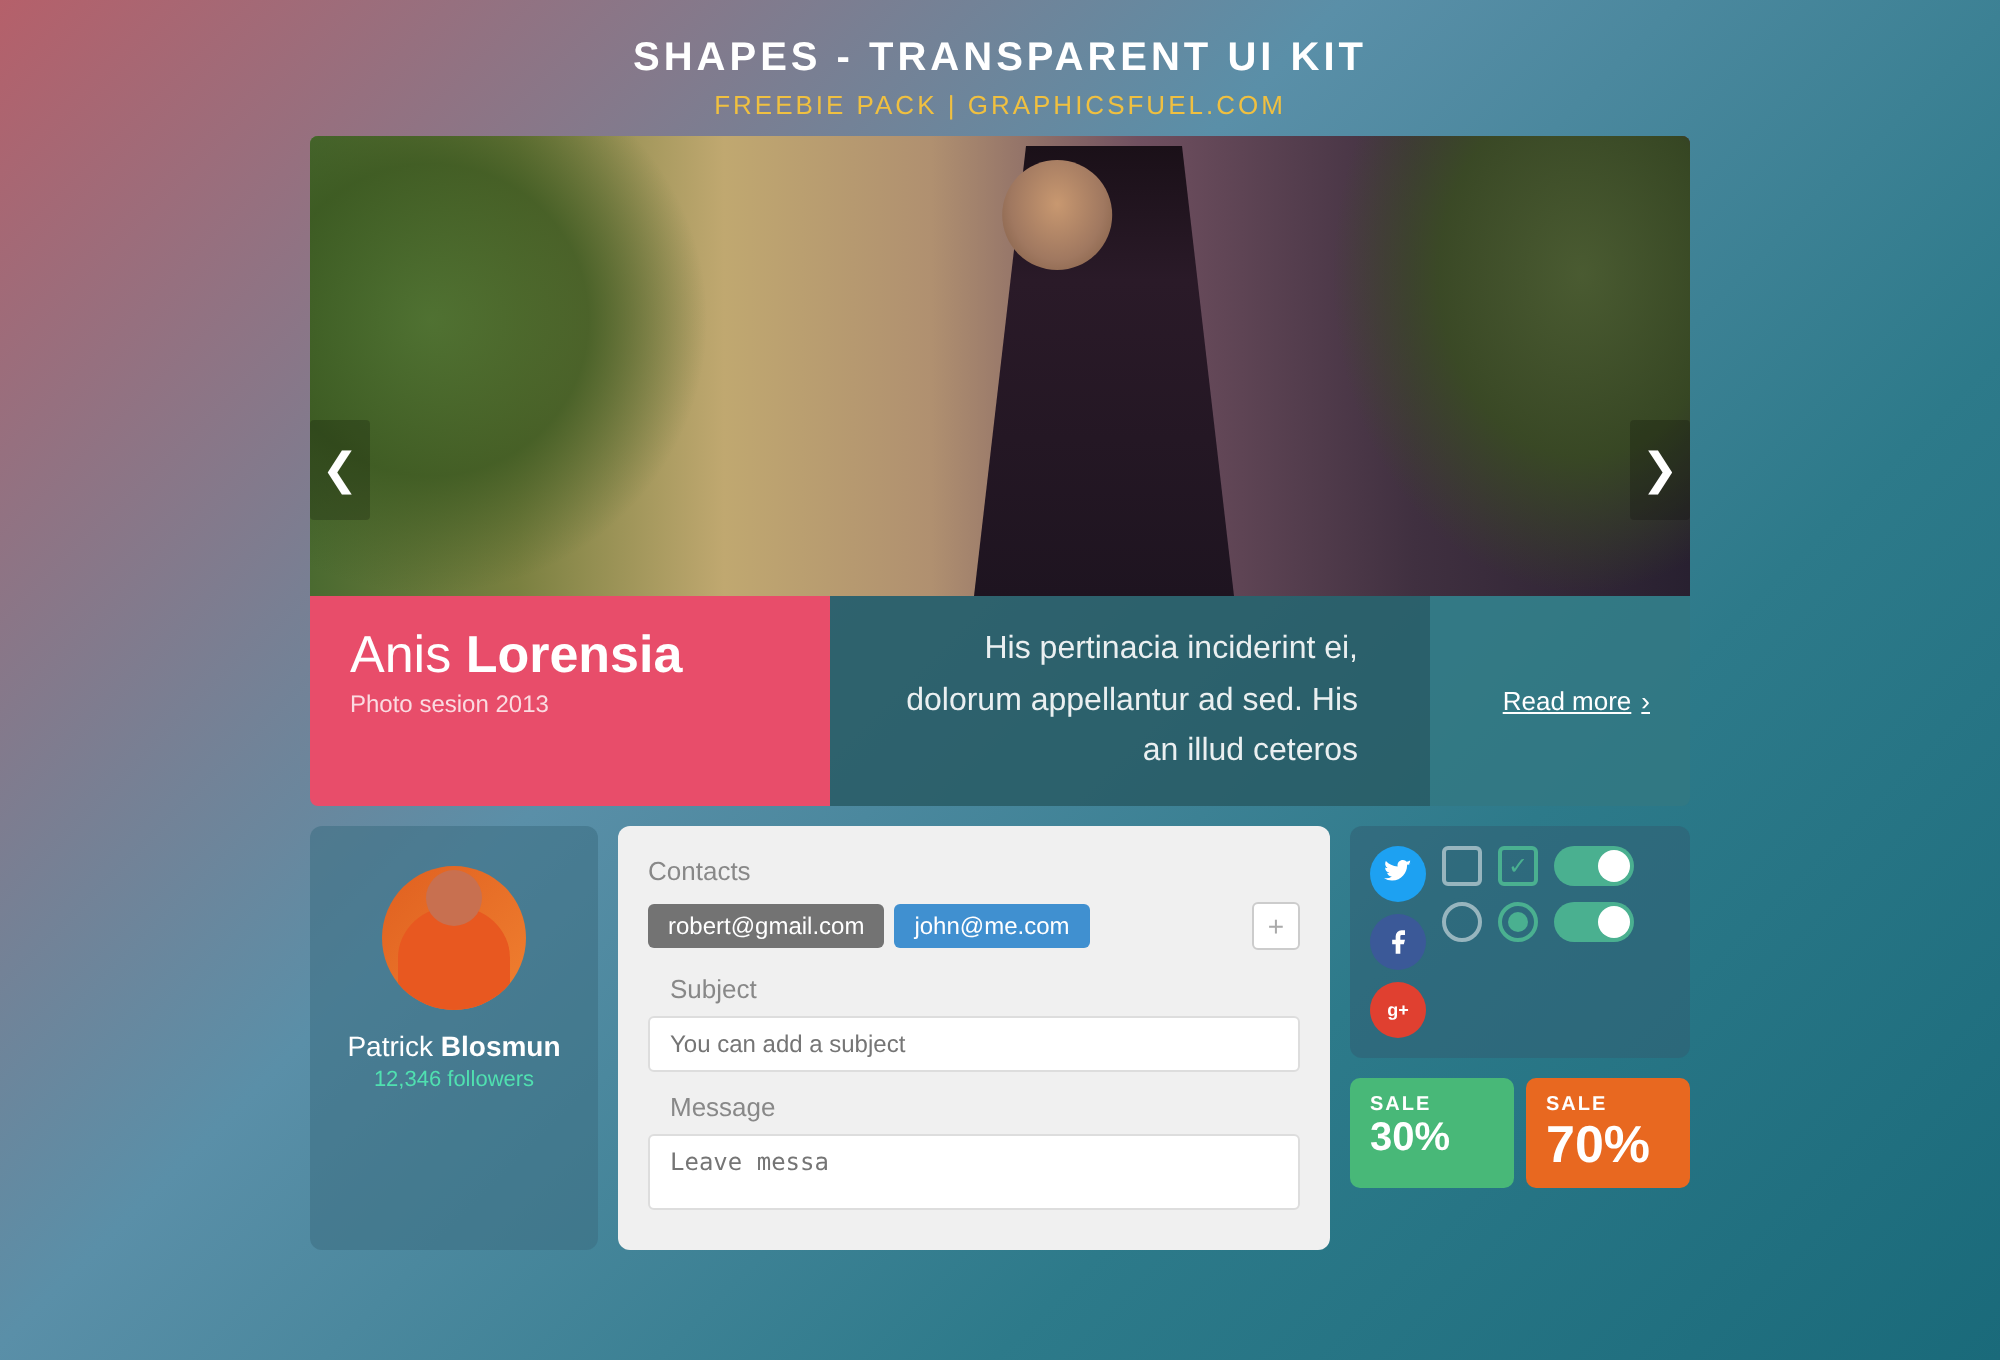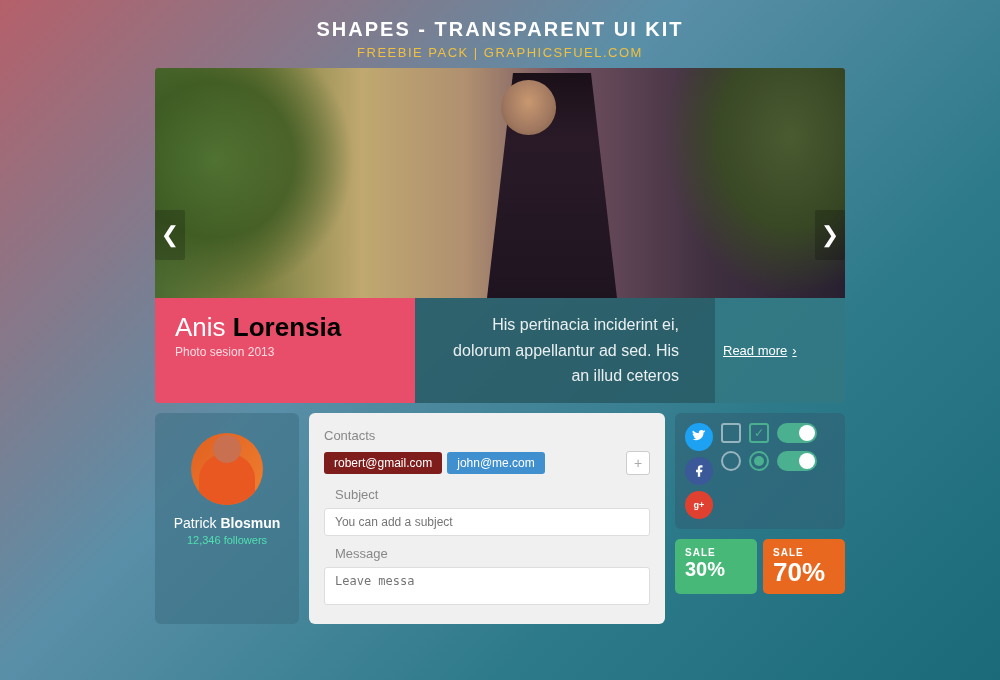--- a/index.html
+++ b/index.html
@@ -83,46 +83,46 @@
       padding: 14px 20px;
       width: 260px;
       flex-shrink: 0;
     }
     .caption-name-light {
       color: #ffffff;
       font-size: 26px;
       font-weight: 300;
     }
     .caption-name-bold {
-      color: #000000;
+      color: #ffffff;
       font-size: 26px;
       font-weight: 800;
     }
     .caption-name-sub {
       color: rgba(255,255,255,0.8);
       font-size: 12px;
       margin-top: 2px;
     }
     .caption-desc {
       background: rgba(40, 90, 100, 0.85);
       padding: 14px 36px;
       flex: 1;
       color: rgba(255,255,255,0.9);
       font-size: 16px;
       line-height: 1.6;
       text-align: right;
     }
     .caption-readmore {
       background: rgba(50, 120, 130, 0.85);
-      padding: 14px 8px;
+      padding: 14px 20px;
       width: 130px;
       flex-shrink: 0;
       display: flex;
       align-items: center;
-      justify-content: flex-start;
+      justify-content: flex-end;
     }
     .readmore-link {
       color: #ffffff;
       font-size: 13px;
       text-decoration: underline;
       cursor: pointer;
       display: flex;
       align-items: center;
       gap: 5px;
     }
@@ -209,21 +209,21 @@
       align-items: center;
       gap: 5px;
       margin-bottom: 12px;
     }
     .contact-tag {
       padding: 4px 10px;
       border-radius: 3px;
       font-size: 12px;
       color: white;
     }
-    .contact-tag-teal { background: #7f1d1d; }
+    .contact-tag-teal { background: #737373; }
     .contact-tag-blue { background: #4090d0; }
     .add-contact-btn {
       width: 24px;
       height: 24px;
       border: 1.5px solid #ccc;
       border-radius: 3px;
       display: flex;
       align-items: center;
       justify-content: center;
       color: #aaa;

